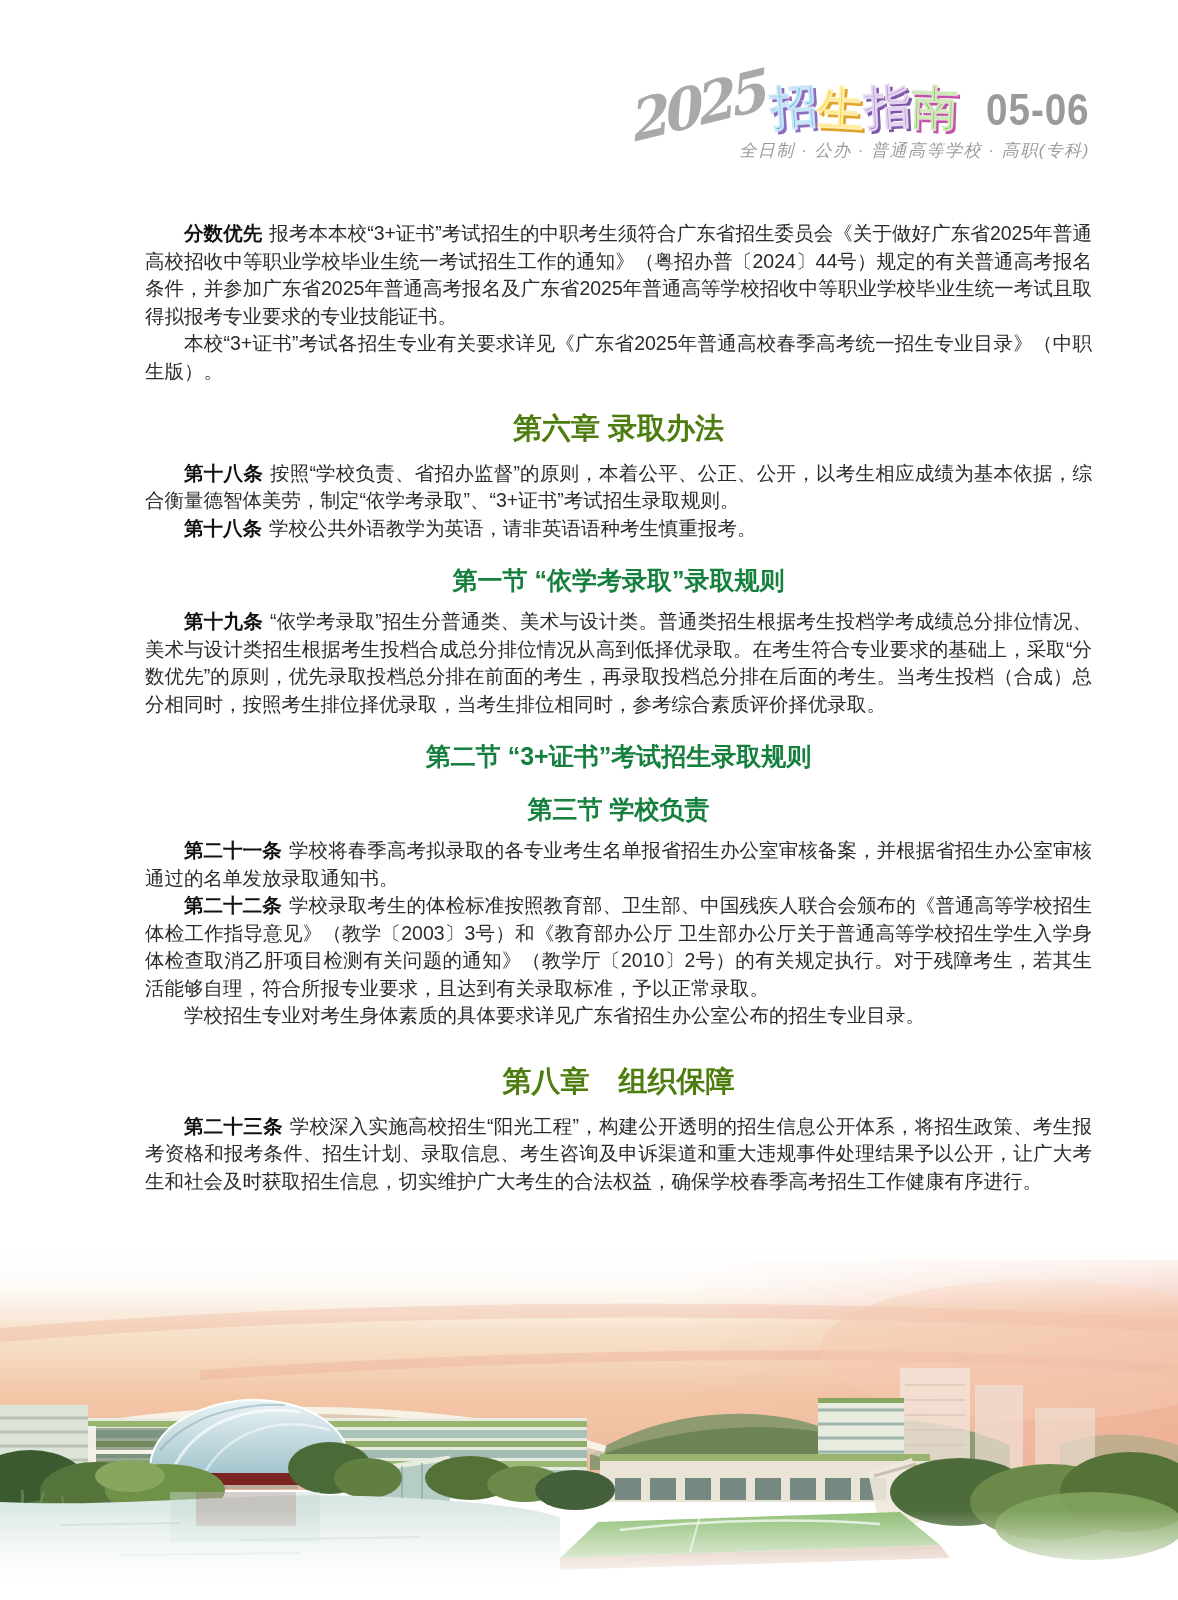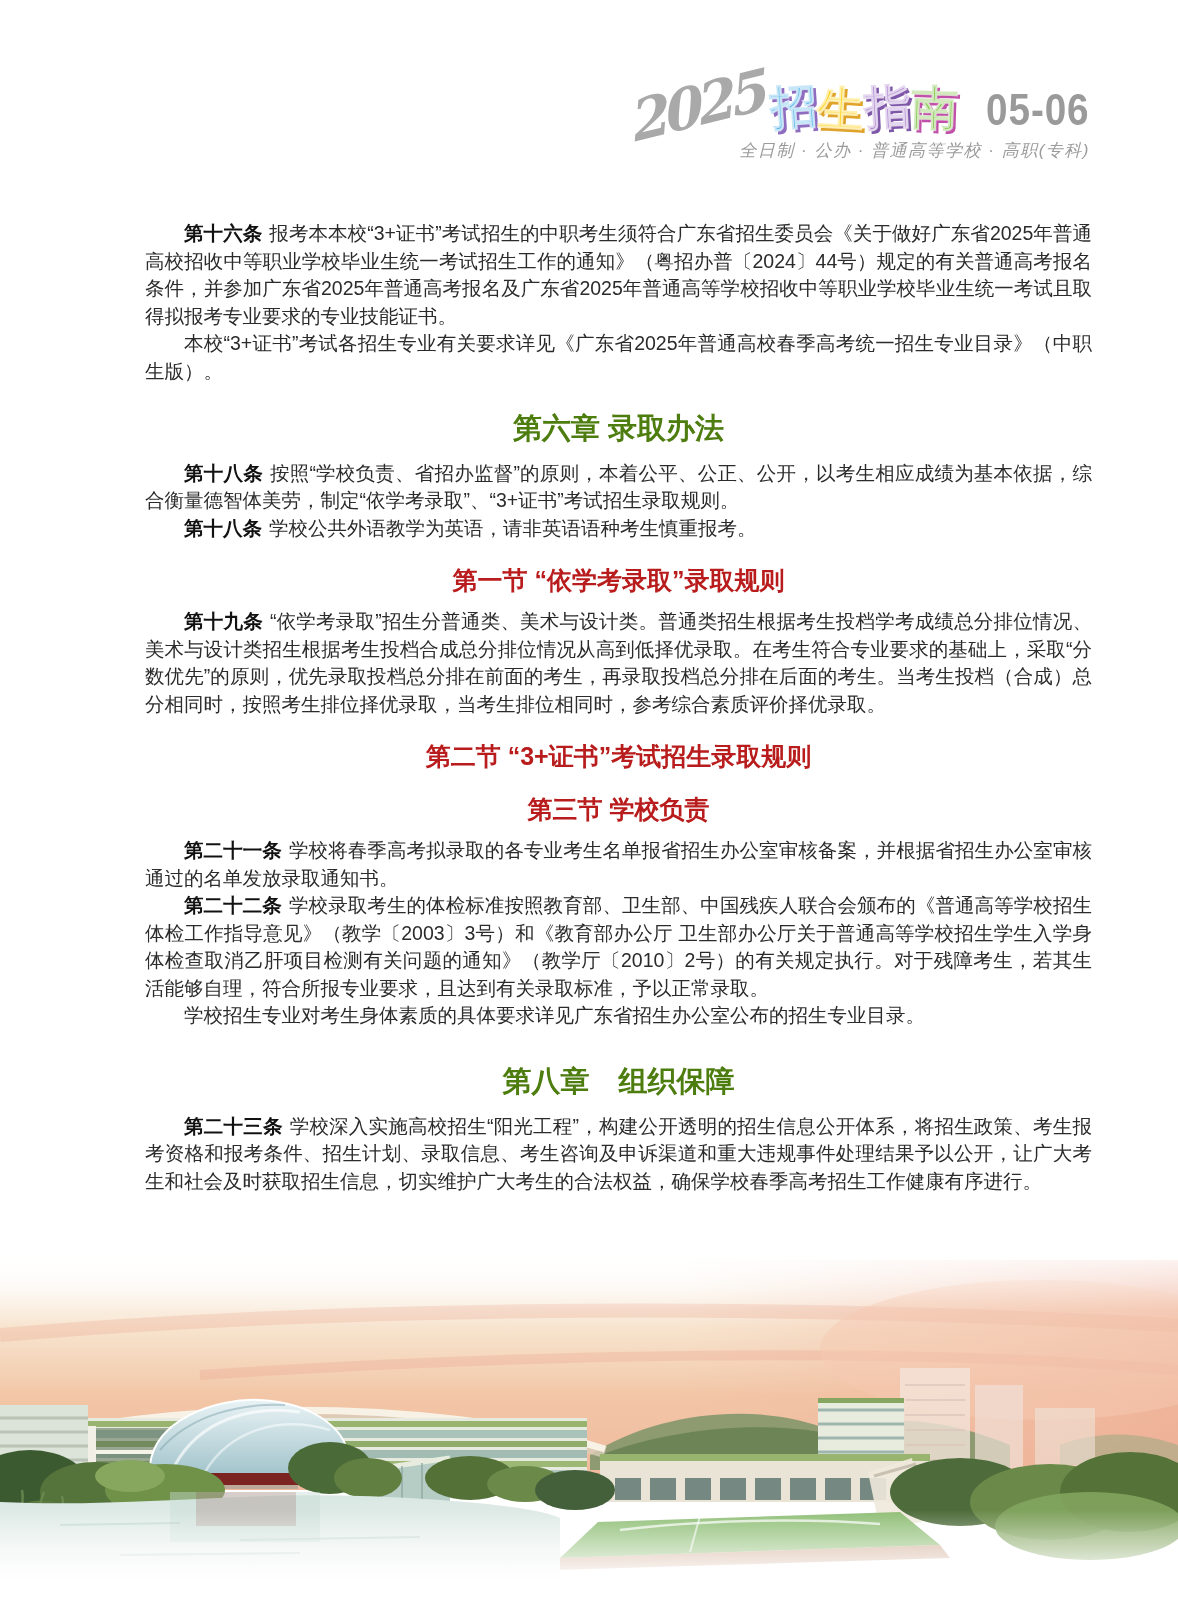--- a/index.html
+++ b/index.html
@@ -20,21 +20,21 @@
   .t3{color:#7cc142;text-shadow:3px 3px 0 #c050a8;transform:rotate(2deg) translateY(1px);}
   .pages{font-size:44px;font-weight:bold;color:#9a9a9a;line-height:.95;margin-left:14px;
          letter-spacing:1px;transform:scaleX(.88);transform-origin:right bottom;}
   .subtitle{margin-top:9px;font-style:italic;font-size:17px;color:#9b9b9b;letter-spacing:1.5px;}
 
   
   main{position:absolute;left:145px;top:220px;width:947px;z-index:2;}
   .para{margin:0;font-size:19.5px;line-height:27.5px;text-align:justify;text-indent:2em;color:#2b2b2b;}
   .para b{margin-right:7px;color:#111;}
   h2.chapter{margin:26px 0 14px;font-size:29px;line-height:1.2;text-align:center;color:#4d7c0f;font-weight:bold;}
-  h3.section{margin:23px 0 13px;font-size:25px;line-height:1.2;text-align:center;color:#b91c1c;font-weight:bold;}
+  h3.section{margin:23px 0 13px;font-size:25px;line-height:1.2;text-align:center;color:#15803d;font-weight:bold;}
   h2.ch8{margin-top:34px;}
 
   
   .photo{position:absolute;left:0;top:1240px;width:1178px;height:360px;z-index:1;}
 </style>
 </head>
 <body>
 
 <div class="page">
 
@@ -43,21 +43,21 @@
       <span class="year">2025</span>
       <span>
         <span class="tchar t0">招</span><span class="tchar t1">生</span><span class="tchar t2">指</span><span class="tchar t3">南</span>
       </span>
       <span class="pages">05-06</span>
     </div>
     <div class="subtitle">全日制 · 公办 · 普通高等学校 · 高职(专科)</div>
   </header>
 
   <main>
-    <p class="para"><b>第十六条</b><span>报考本本校“3+证书”考试招生的中职考生须符合广东省招生委员会《关于做好广东省2025年普通高校招收中等职业学校毕业生统一考试招生工作的通知》（粤招办普〔2024〕44号）规定的有关普通高考报名条件，并参加广东省2025年普通高考报名及广东省2025年普通高等学校招收中等职业学校毕业生统一考试且取得拟报考专业要求的专业技能证书。</span></p>
+    <p class="para"><b>分数优先</b><span>报考本本校“3+证书”考试招生的中职考生须符合广东省招生委员会《关于做好广东省2025年普通高校招收中等职业学校毕业生统一考试招生工作的通知》（粤招办普〔2024〕44号）规定的有关普通高考报名条件，并参加广东省2025年普通高考报名及广东省2025年普通高等学校招收中等职业学校毕业生统一考试且取得拟报考专业要求的专业技能证书。</span></p>
     <p class="para"><span>本校“3+证书”考试各招生专业有关要求详见《广东省2025年普通高校春季高考统一招生专业目录》（中职生版）。</span></p>
 
     <h2 class="chapter">第六章 录取办法</h2>
     <p class="para"><b>第十八条</b><span>按照“学校负责、省招办监督”的原则，本着公平、公正、公开，以考生相应成绩为基本依据，综合衡量德智体美劳，制定“依学考录取”、“3+证书”考试招生录取规则。</span></p>
     <p class="para"><b>第十八条</b><span>学校公共外语教学为英语，请非英语语种考生慎重报考。</span></p>
 
     <h3 class="section">第一节 “依学考录取”录取规则</h3>
     <p class="para"><b>第十九条</b><span>“依学考录取”招生分普通类、美术与设计类。普通类招生根据考生投档学考成绩总分排位情况、美术与设计类招生根据考生投档合成总分排位情况从高到低择优录取。在考生符合专业要求的基础上，采取“分数优先”的原则，优先录取投档总分排在前面的考生，再录取投档总分排在后面的考生。当考生投档（合成）总分相同时，按照考生排位择优录取，当考生排位相同时，参考综合素质评价择优录取。</span></p>
 
     <h3 class="section">第二节 “3+证书”考试招生录取规则</h3>

